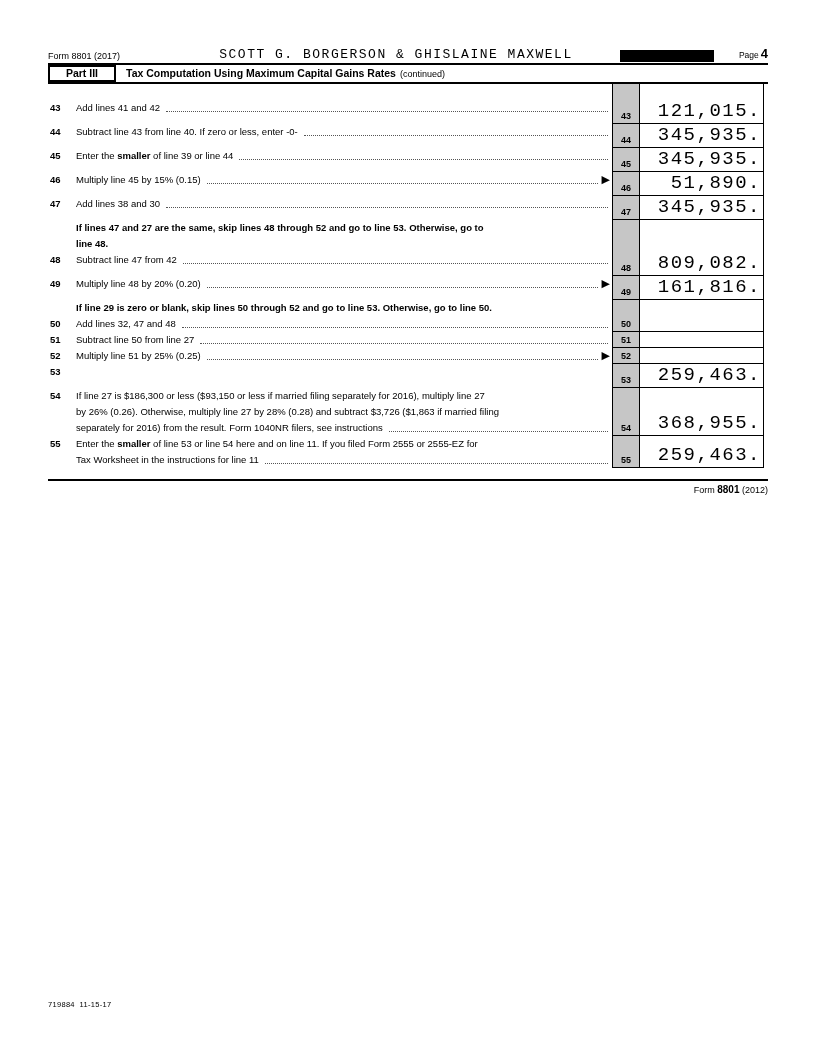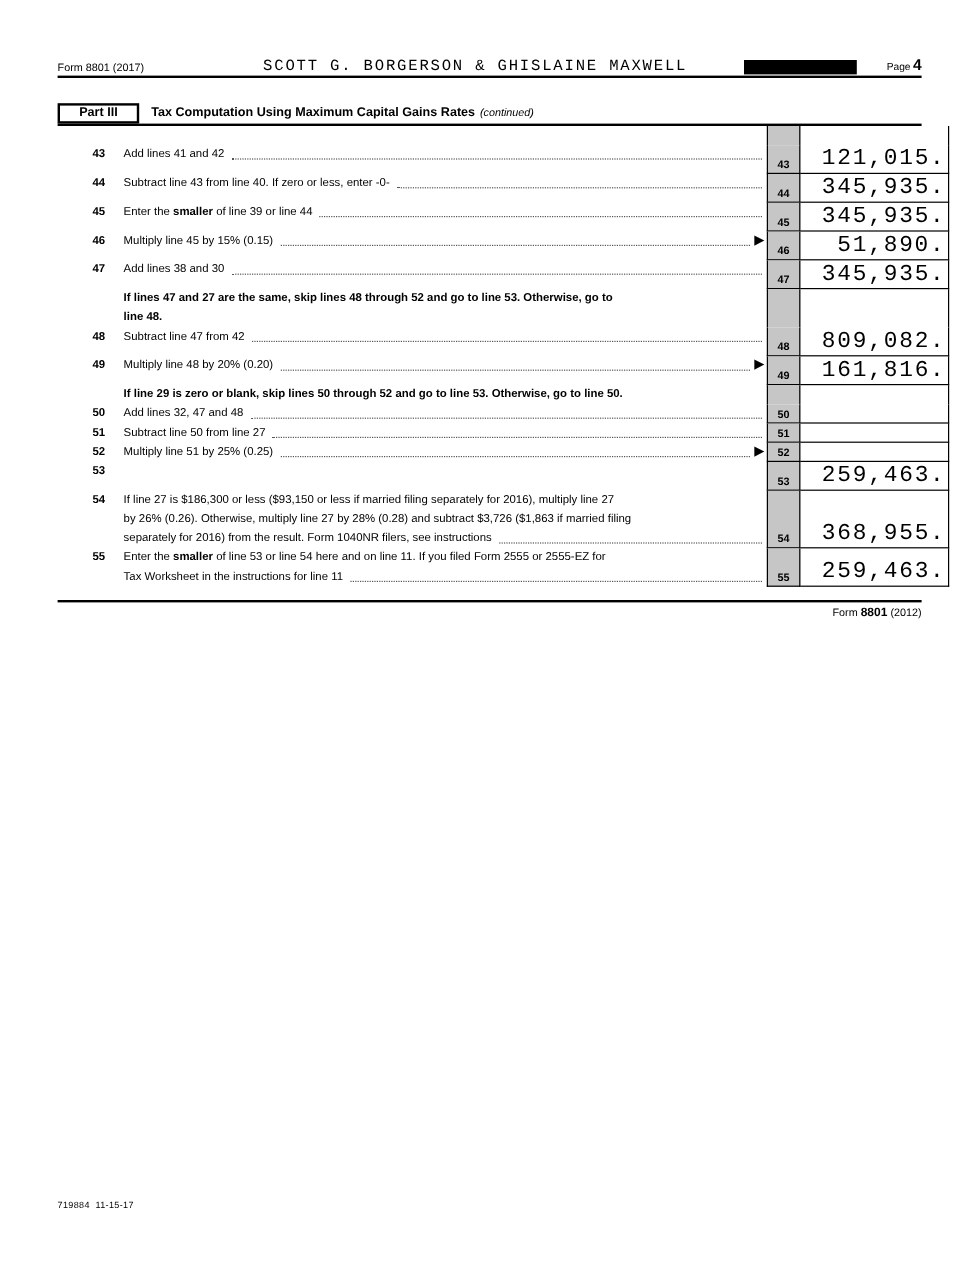--- a/index.html
+++ b/index.html
@@ -15,27 +15,27 @@
 
   
   .hdr { display: flex; align-items: flex-end; height: 17px; border-bottom: 2.5px solid #000; padding-bottom: 1px; }
   .hdr-form { width: 130px; font-size: 9px; line-height: 12px; }
   .hdr-names { flex: 1; text-align: center; font-family: "Liberation Mono", "DejaVu Sans Mono", monospace; font-size: 13px; letter-spacing: 1.5px; line-height: 14px; white-space: pre; }
   .hdr-bar { width: 94px; height: 12px; background: #000; margin: 0 8px 0 6px; }
   .hdr-page { width: 46px; text-align: right; font-size: 8.5px; line-height: 13px; white-space: nowrap; }
   .hdr-page .pagenum { font-weight: bold; font-size: 13px; margin-left: 2px; }
 
   
-  .part { display: flex; align-items: stretch; height: 19px; border-bottom: 2px solid #000; margin-top: 21px; }
+  .part { display: flex; align-items: stretch; height: 19px; border-bottom: 2px solid #000; }
   .part-box { width: 68px; border: 2px solid #000; font-weight: bold; font-size: 10.5px; text-align: center; line-height: 13px; }
   .part-title { font-weight: bold; font-size: 10.5px; line-height: 16px; padding-left: 10px; white-space: nowrap; }
-  .part-title .cont { font-weight: normal; font-style: italic; font-size: 9px; margin-left: 4px; }
-
-  
-  .tbl { width: 720px; margin-left: 27px; }
+  .part-title .cont { font-weight: normal; font-size: 9px; margin-left: 4px; }
+
+  
+  .tbl { width: 720px; }
   .trow { display: flex; align-items: stretch; }
   .cell-desc { width: 564px; position: relative; padding-left: 28px; }
   .lineno { position: absolute; left: 2px; top: 0; font-weight: bold; font-size: 9.5px; line-height: 16px; }
   .dline { height: 16px; line-height: 16px; display: flex; font-size: 9.5px; }
   .dtext { white-space: pre; }
   .bold { font-weight: bold; }
   .note .dtext { font-weight: bold; }
   .leader { flex: 1; min-width: 8px; border-bottom: 1px dotted #555; margin: 0 4px 4px 6px; }
   .arrow { font-size: 11px; line-height: 15px; margin-right: 2px; }
   .cell-num { width: 28px; background: #c6c6c6; border-left: 1px solid #000; border-right: 1px solid #000;

